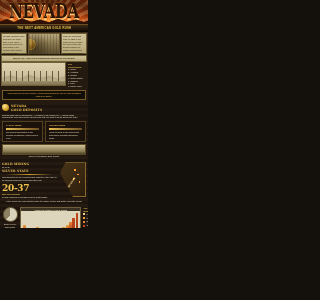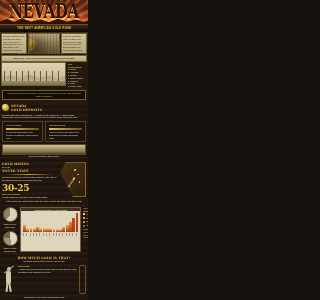--- a/index.html
+++ b/index.html
@@ -2,21 +2,21 @@
 <html><head>
 <meta charset="utf-8">
 <style>
   html,body{margin:0;padding:0;background:#14100c;}
   body{
     font-family:"Liberation Sans", sans-serif;
     width:88px;height:300px;overflow:hidden;
     -webkit-font-smoothing:none;
   }
   .page{
-    position:relative;width:88px;height:300px;
+    position:relative;width:88px;height:228px;
     background:
       repeating-linear-gradient(180deg,#241a11 0px,#241a11 3px,#1d140d 3px,#1d140d 6px),
       #221810;
     overflow:hidden;
   }
 
   
   .hdr{position:relative;height:32px;width:88px;overflow:hidden;
     background:
       radial-gradient(ellipse 70px 26px at 44px 30px,#ffd47a 0%,#ff9a2e 30%,#e2621a 58%,#9e3a10 80%,#5d2209 100%);
@@ -261,21 +261,21 @@
     <div class="tiny2 cream-t" style="text-align:center">Open pit operations, Elko County</div>
   </div>
 
   <div class="sec s4">
     <div class="left">
       <div class="cap gold-t hdr2">GOLD MINING</div>
       <div class="tiny cream-t">IN THE</div>
       <div class="cap gold-t hdr2">SILVER STATE</div>
       <div class="divider"></div>
       <div class="tiny2 cream-t">Gold accounts for the overwhelming majority of the value of all minerals produced in Nevada each year.</div>
-      <div class="bigstat" style="margin-top:2px">30-25</div>
+      <div class="bigstat" style="margin-top:2px">20-37</div>
       <div class="tiny2 gold-t" style="font-weight:bold">MILLION OUNCES</div>
       <div class="tiny2 cream-t">of gold produced in Nevada over the past decade</div>
     </div>
     <div class="mapbox">
       <div class="nvmap">
         <div class="dots"></div>
         <div class="lbl">NEVADA</div>
       </div>
     </div>
   </div>

